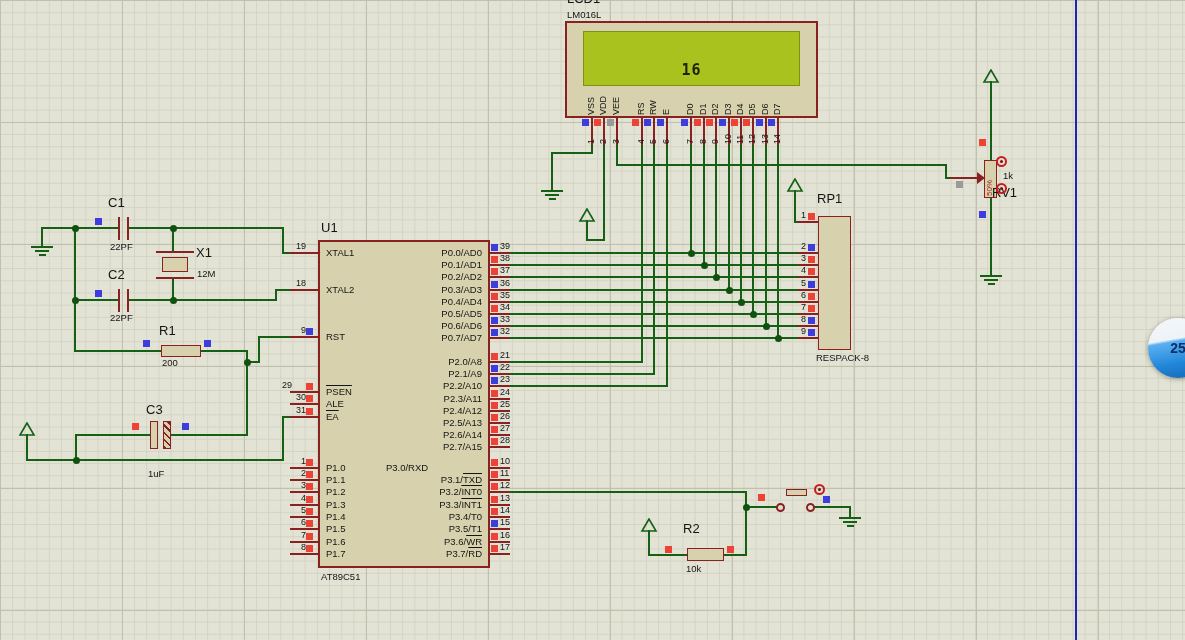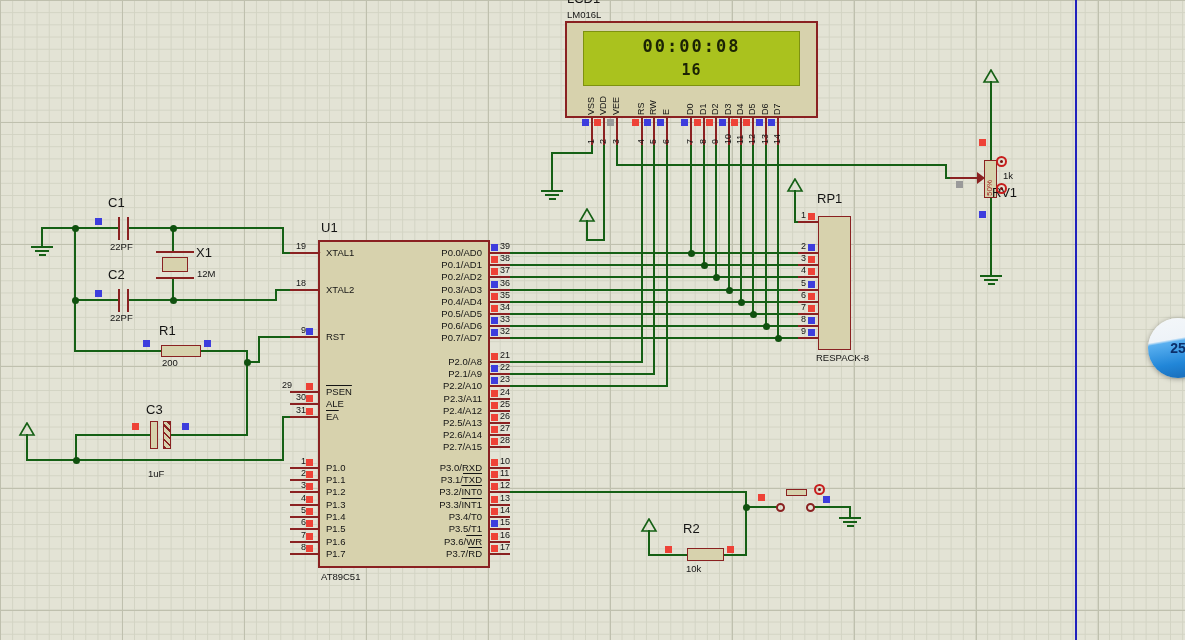--- a/index.html
+++ b/index.html
@@ -46,21 +46,20 @@
 </style>
 </head>
 <body>
 
 <div id="canvas">
 
   <div class="lbl ref" style="left:567px; top:-7px;">LCD1</div>
   <div class="lbl val" style="left:567px; top:9px;">LM016L</div>
   <div class="lcd-frame" style="left:565px; top:21px; width:253px; height:97px;">
     <div class="lcd-screen" style="left:16px; top:8px; width:217px; height:55px;">
-      <div class="lcd-line" style="top:4px; font-size:17px; letter-spacing:2px;">00:00:08</div>
       <div class="lcd-line" style="top:29px; font-size:15px; letter-spacing:1px;">16</div>
     </div>
   </div>
 
   <div class="lbl ref" style="left:321px; top:222px;">U1</div>
   <div class="body" style="left:318px; top:240px; width:172px; height:328px;"></div>
   <div class="lbl val" style="left:321px; top:571px;">AT89C51</div>
 
   <div class="lbl ref" style="left:817px; top:193px;">RP1</div>
   <div class="thinbody" style="left:818px; top:216px; width:33px; height:134px;"></div>
@@ -394,21 +393,21 @@
     <div class="lbl pinnum" style="left: 500px; top: 423px;">27</div>
     <div class="sq" style="left: 491px; top: 426px; background: rgb(238, 66, 55);"></div>
     <div class="lbl pinlbl" style="left: 332px; top: 429px; width: 150px; text-align: right;"><span>P2.6/A14</span></div>
     <div class="stub" style="left: 490px; top: 446px; width: 20px; height: 2px;"></div>
     <div class="lbl pinnum" style="left: 500px; top: 435px;">28</div>
     <div class="sq" style="left: 491px; top: 438px; background: rgb(238, 66, 55);"></div>
     <div class="lbl pinlbl" style="left: 332px; top: 441px; width: 150px; text-align: right;"><span>P2.7/A15</span></div>
     <div class="stub" style="left: 490px; top: 467px; width: 20px; height: 2px;"></div>
     <div class="lbl pinnum" style="left: 500px; top: 456px;">10</div>
     <div class="sq" style="left: 491px; top: 459px; background: rgb(238, 66, 55);"></div>
-    <div class="lbl pinlbl" style="left: 332px; top: 462px; width: 150px; text-align: right;"><span>P3.0/RXD</span></div>
+    <div class="lbl pinlbl" style="left: 332px; top: 462px; width: 150px; text-align: center;"><span>P3.0/RXD</span></div>
     <div class="stub" style="left: 490px; top: 479px; width: 20px; height: 2px;"></div>
     <div class="lbl pinnum" style="left: 500px; top: 468px;">11</div>
     <div class="sq" style="left: 491px; top: 471px; background: rgb(238, 66, 55);"></div>
     <div class="lbl pinlbl" style="left: 332px; top: 474px; width: 150px; text-align: right;"><span>P3.1/</span><span class="ov">TXD</span></div>
     <div class="stub" style="left: 490px; top: 491px; width: 20px; height: 2px;"></div>
     <div class="lbl pinnum" style="left: 500px; top: 480px;">12</div>
     <div class="sq" style="left: 491px; top: 483px; background: rgb(238, 66, 55);"></div>
     <div class="lbl pinlbl" style="left: 332px; top: 486px; width: 150px; text-align: right;"><span>P3.2/</span><span class="ov">INT0</span></div>
     <div class="stub" style="left: 490px; top: 504px; width: 20px; height: 2px;"></div>
     <div class="lbl pinnum" style="left: 500px; top: 493px;">13</div>

